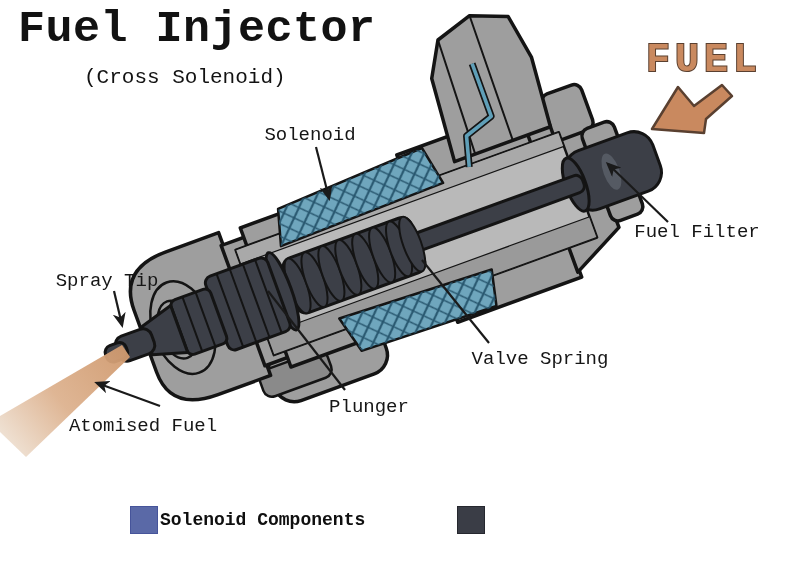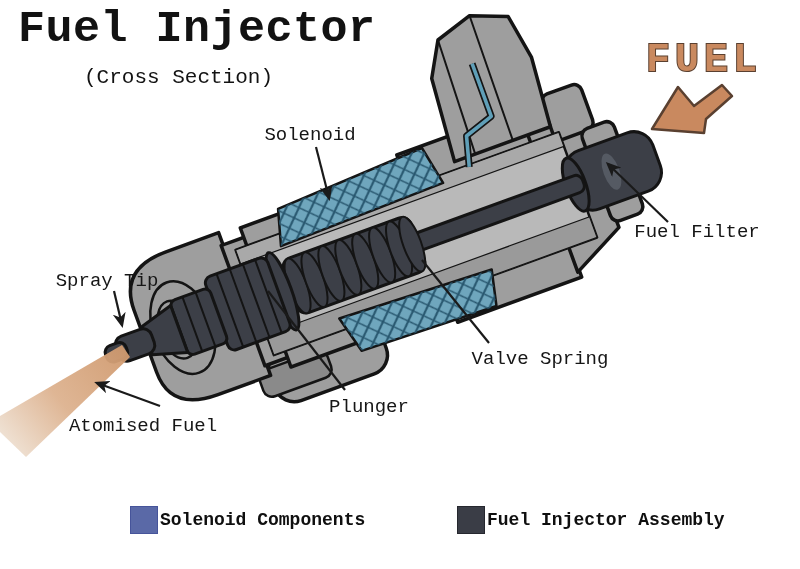--- a/index.html
+++ b/index.html
@@ -26,21 +26,21 @@
   .legend-label{font-size:18px;font-weight:700;color:#0f0f0f;white-space:nowrap;}
   .part-label{font-size:19px;fill:#161616;}
   .fuel-word{font-size:40px;font-weight:700;letter-spacing:5px;fill:#c9895f;stroke:#5a4030;stroke-width:2px;paint-order:stroke;}
 </style>
 </head>
 <body>
 
 <div class="canvas">
 
   <div class="title">Fuel Injector</div>
-  <div class="subtitle">(Cross Section)</div>
+  <div class="subtitle">(Cross Solenoid)</div>
 
   <svg width="800" height="569" viewBox="0 0 800 569">
     <defs>
       <marker id="arrowhead" markerWidth="15" markerHeight="13" refX="12" refY="6.5" orient="auto" markerUnits="userSpaceOnUse">
         <path d="M0,0 L15,6.5 L0,13 L4.2,6.5 Z" fill="#1a1a1a"></path>
       </marker>
       <pattern id="coilHatch" width="16" height="16" patternUnits="userSpaceOnUse">
         <path d="M0,16 L16,0" stroke="#27566e" stroke-width="2" fill="none"></path>
         <path d="M0,0 L16,16" stroke="#27566e" stroke-width="1.4" fill="none"></path>
       </pattern>
@@ -143,17 +143,16 @@
     <text class="part-label" text-anchor="middle" x="143" y="431">Atomised Fuel</text>
   </svg>
 
   <div class="legend">
     <div class="legend-item one">
       <span class="swatch swatch-blue"></span>
       <span class="legend-label">Solenoid Components</span>
     </div>
     <div class="legend-item two">
       <span class="swatch swatch-dark"></span>
-      <span class="legend-label">Fuel Injector Assembly</span>
     </div>
   </div>
 
 </div>
 
 </body></html>

